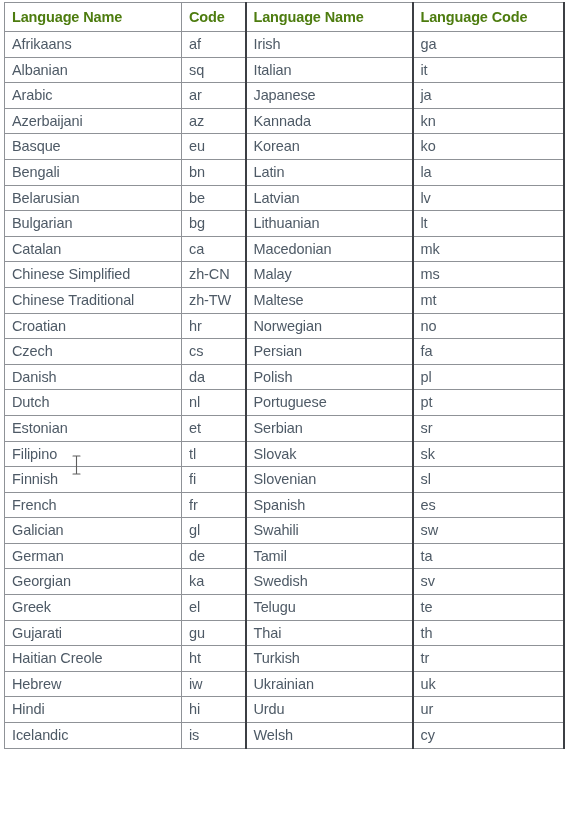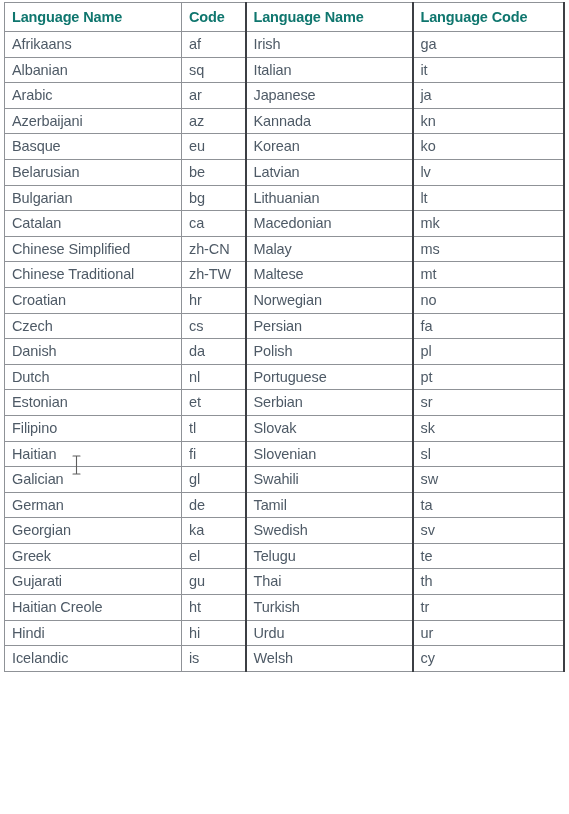--- a/index.html
+++ b/index.html
@@ -44,21 +44,21 @@
     text-align: left;
     vertical-align: middle;
     white-space: nowrap;
     overflow: hidden;
     box-sizing: border-box;
   }
 
   table.lang-table th {
     font-size: 14.5px;
     font-weight: bold;
-    color: #0f766e;
+    color: #4d7c0f;
     height: 28px;
     line-height: 28px;
     letter-spacing: -0.15px;
   }
 
   table.lang-table td {
     font-size: 14.5px;
     font-weight: normal;
     color: #4e5a66;
     letter-spacing: -0.1px;
@@ -134,20 +134,26 @@
           <td class="div-major">Kannada</td>
           <td class="div-major outer-right">kn</td>
         </tr>
         <tr>
           <td>Basque</td>
           <td>eu</td>
           <td class="div-major">Korean</td>
           <td class="div-major outer-right">ko</td>
         </tr>
         <tr>
+          <td>Bengali</td>
+          <td>bn</td>
+          <td class="div-major">Latin</td>
+          <td class="div-major outer-right">la</td>
+        </tr>
+        <tr>
           <td>Belarusian</td>
           <td>be</td>
           <td class="div-major">Latvian</td>
           <td class="div-major outer-right">lv</td>
         </tr>
         <tr>
           <td>Bulgarian</td>
           <td>bg</td>
           <td class="div-major">Lithuanian</td>
           <td class="div-major outer-right">lt</td>
@@ -200,24 +206,30 @@
           <td class="div-major">Serbian</td>
           <td class="div-major outer-right">sr</td>
         </tr>
         <tr>
           <td>Filipino</td>
           <td>tl</td>
           <td class="div-major">Slovak</td>
           <td class="div-major outer-right">sk</td>
         </tr>
         <tr>
-          <td>Haitian</td>
+          <td>Finnish</td>
           <td>fi</td>
           <td class="div-major">Slovenian</td>
           <td class="div-major outer-right">sl</td>
+        </tr>
+        <tr>
+          <td>French</td>
+          <td>fr</td>
+          <td class="div-major">Spanish</td>
+          <td class="div-major outer-right">es</td>
         </tr>
         <tr>
           <td>Galician</td>
           <td>gl</td>
           <td class="div-major">Swahili</td>
           <td class="div-major outer-right">sw</td>
         </tr>
         <tr>
           <td>German</td>
           <td>de</td>
@@ -242,20 +254,26 @@
           <td class="div-major">Thai</td>
           <td class="div-major outer-right">th</td>
         </tr>
         <tr>
           <td>Haitian Creole</td>
           <td>ht</td>
           <td class="div-major">Turkish</td>
           <td class="div-major outer-right">tr</td>
         </tr>
         <tr>
+          <td>Hebrew</td>
+          <td>iw</td>
+          <td class="div-major">Ukrainian</td>
+          <td class="div-major outer-right">uk</td>
+        </tr>
+        <tr>
           <td>Hindi</td>
           <td>hi</td>
           <td class="div-major">Urdu</td>
           <td class="div-major outer-right">ur</td>
         </tr>
         <tr>
           <td>Icelandic</td>
           <td>is</td>
           <td class="div-major">Welsh</td>
           <td class="div-major outer-right">cy</td>

